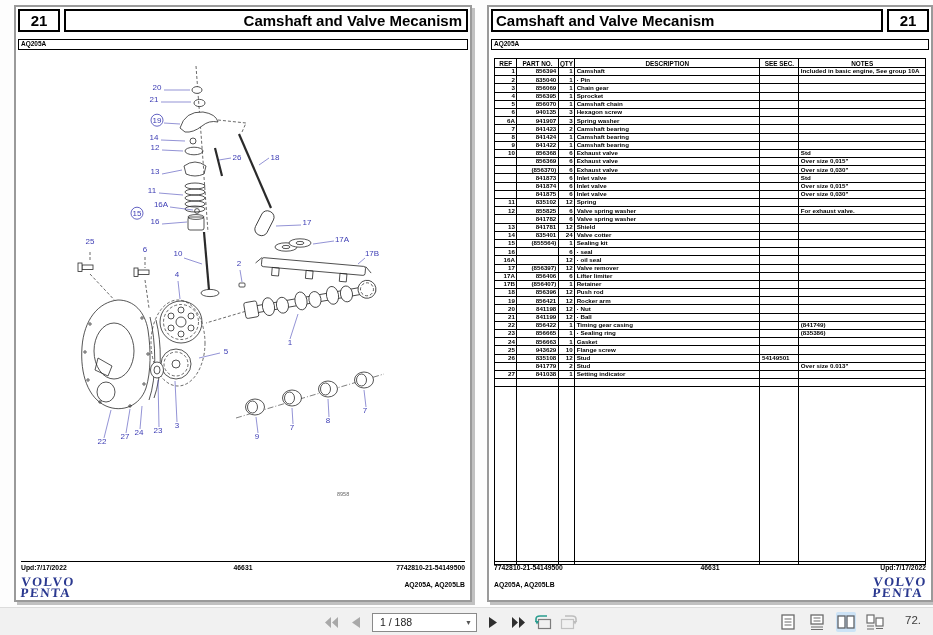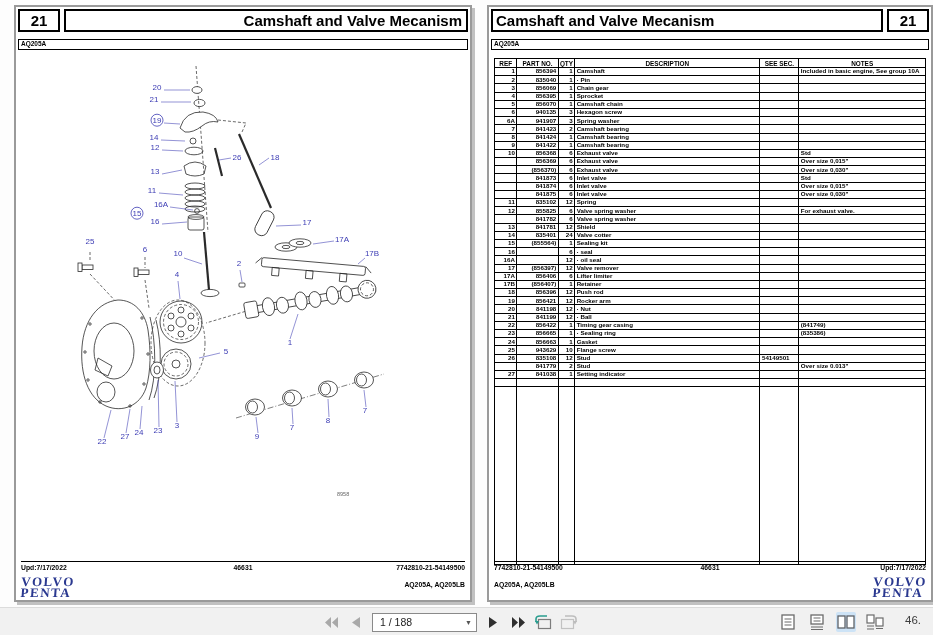--- a/index.html
+++ b/index.html
@@ -744,14 +744,14 @@
       </svg>
     </div>
     <div class="licon">
       <svg width="18" height="16" viewBox="0 0 18 16">
         <rect x="1" y="1" width="7" height="8" fill="#fff" stroke="#6b6b6b" stroke-width="1.2"></rect>
         <rect x="10" y="4" width="7" height="8" fill="#fff" stroke="#6b6b6b" stroke-width="1.2"></rect>
         <path d="M1,12 h7 M1,15 h7 M10,14.5 h7" stroke="#6b6b6b" stroke-width="1.1"></path>
       </svg>
     </div>
   </div>
-  <div class="zoomtxt">46.</div>
+  <div class="zoomtxt">72.</div>
 </div>
 
 </body></html>

